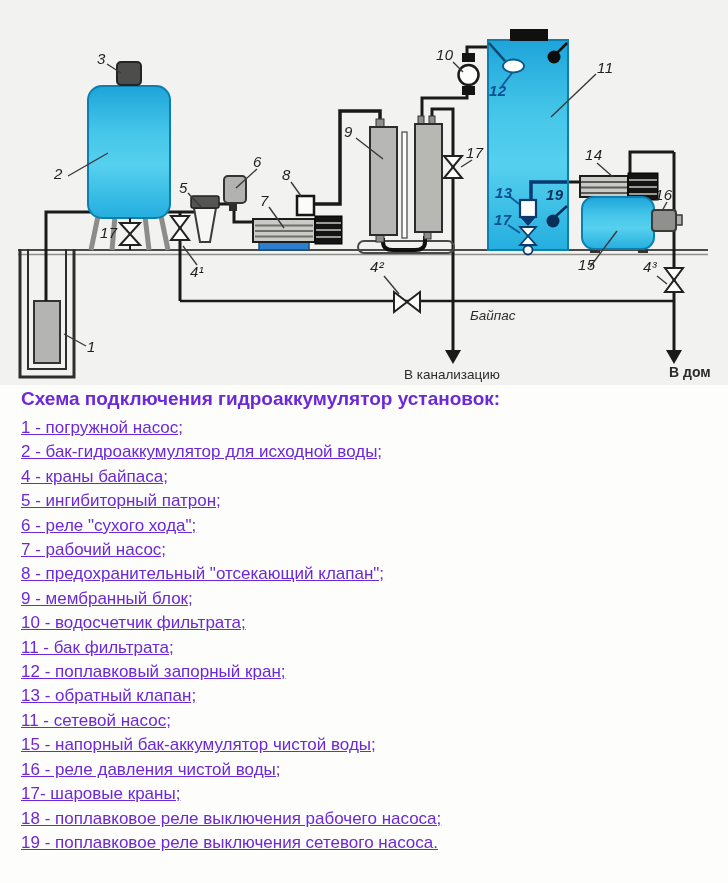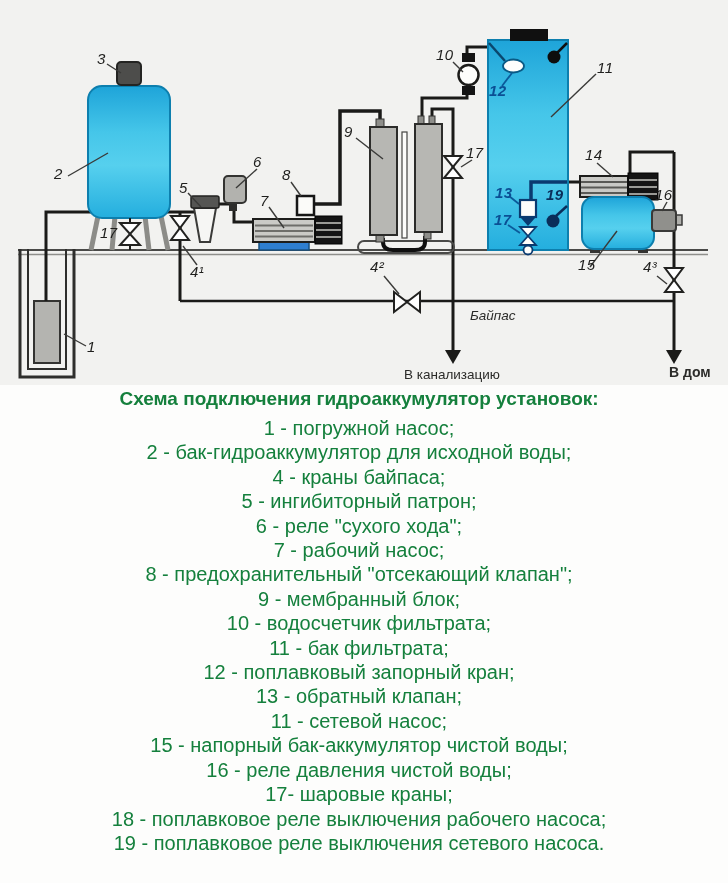--- a/index.html
+++ b/index.html
@@ -4,24 +4,24 @@
 <style>
   html,body{margin:0;padding:0;background:#ffffff;}
   .stage{position:relative;width:728px;height:883px;background:#fdfdfc;font-family:"Liberation Sans",sans-serif;overflow:hidden;}
   .diagram{position:absolute;left:0;top:0;width:728px;height:385px;background:#f2f2f0;}
   .diagram svg{position:absolute;left:0;top:0;}
   .callout{position:absolute;font-style:italic;font-size:15px;color:#1f1f1d;letter-spacing:.5px;white-space:nowrap;}
   .callout.blue{color:#0b4f94;font-weight:700;}
   .callout.navy{color:#0a2e5a;font-weight:700;}
   .flowlabel{position:absolute;font-size:13.5px;color:#2b2b29;white-space:nowrap;}
   .flowlabel.bold{font-weight:600;font-size:14px;padding-left:20px;}
-  .legend{position:absolute;left:14px;top:386px;width:690px;color:#15803d;text-align:center;}
+  .legend{position:absolute;left:21px;top:386px;width:690px;color:#6d28d9;}
   .legend-title{font-size:19px;font-weight:700;line-height:26px;margin-bottom:4px;}
   .legend ul{list-style:none;margin:0;padding:0;}
-  .legend li{font-size:20px;line-height:24.4px;font-weight:400;}
+  .legend li{font-size:17px;line-height:24.4px;font-weight:400;text-decoration:underline;}
 </style>
 </head>
 <body>
 
 <div class="stage">
 
   <div class="diagram">
     <svg width="728" height="385" viewBox="0 0 728 385">
       <defs>
         <linearGradient id="cyanV" x1="0" y1="0" x2="0" y2="1">

